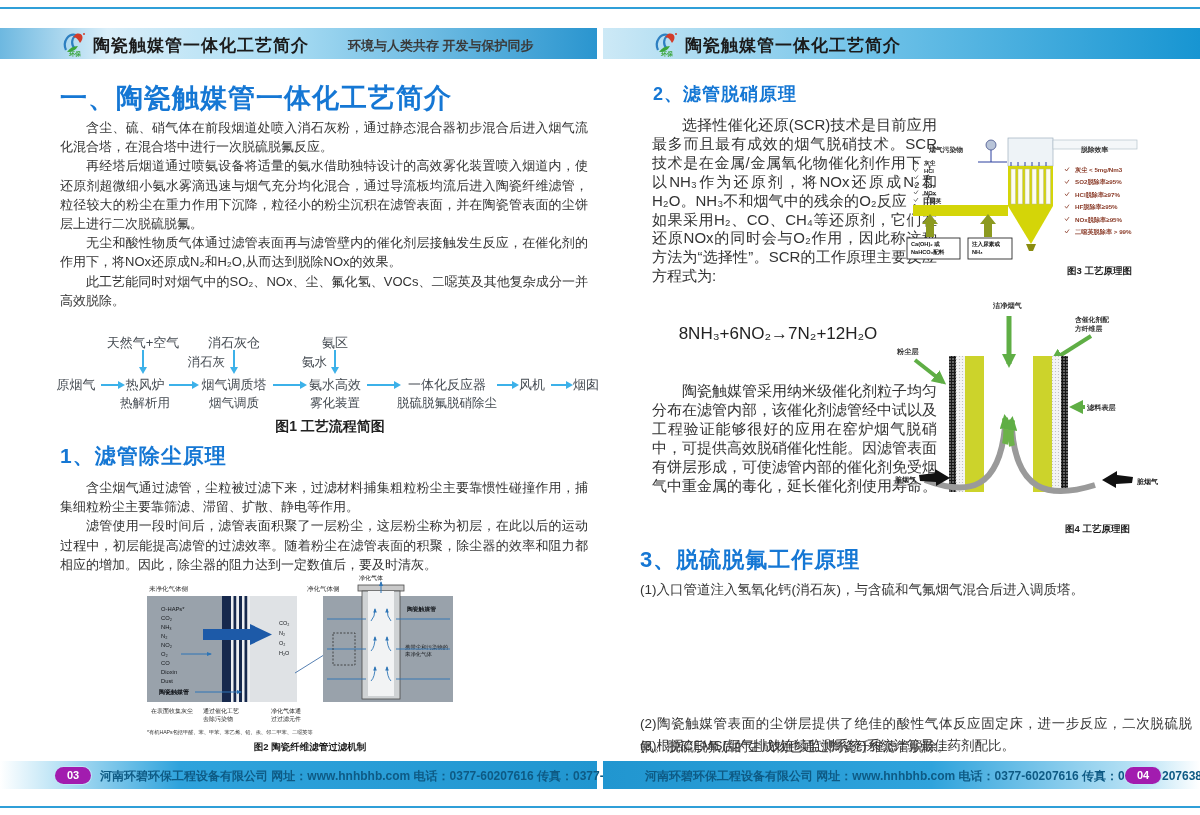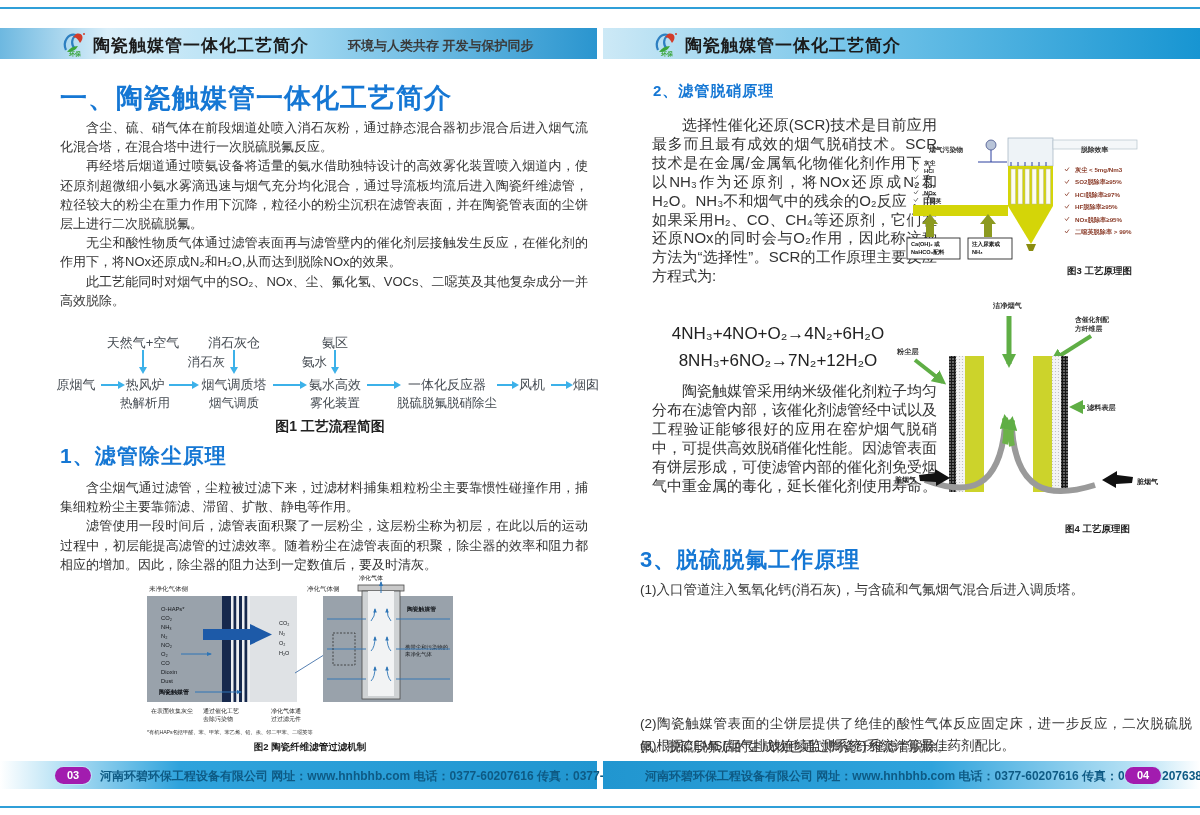--- a/index.html
+++ b/index.html
@@ -192,26 +192,25 @@
         <path d="M16 3 C22 1 25 7 20 12 C18 8 16 6 13 6 Z" fill="#d23c2a"></path>
         <path d="M7 21 q4 -6 11 -6 q-3 6 -11 6 Z" fill="#3aa53a"></path>
         <circle cx="24" cy="3" r="1" fill="#d23c2a"></circle>
         <text x="9" y="25" font-size="6" fill="#3aa53a" font-weight="bold">环保</text>
       </svg>
     </span>
     <span class="htitle" style="left:82px;">陶瓷触媒管一体化工艺简介</span>
     <span class="hslogan" style="left:312px;color:#ffffff;margin-top:47px;">工程设计 · 设备加工 · 系统集成 · 安装调试</span>
   </div>
 
-  <div class="h2" style="left:653px;top:82px;font-size:15px;text-align:right;">2、滤管脱硝原理</div>
+  <div class="h2" style="left:653px;top:82px;font-size:18px;text-align:right;">2、滤管脱硝原理</div>
   <div class="abs bodyblock rcol" style="left:652px;top:116px;width:285px;">
     <p>选择性催化还原(SCR)技术是目前应用最多而且最有成效的烟气脱硝技术。SCR技术是在金属/金属氧化物催化剂作用下，以NH₃作为还原剂，将NOx还原成N₂和H₂O。NH₃不和烟气中的残余的O₂反应，而如果采用H₂、CO、CH₄等还原剂，它们在还原NOx的同时会与O₂作用，因此称这种方法为“选择性”。SCR的工作原理主要反应方程式为:</p>
   </div>
   <div class="abs eq" style="left:638px;top:320px;width:280px;text-align:center;font-size:17px;line-height:27px;">
-    <div>4NH₃+4NO+O₂→4N₂+6H₂O</div>
     <div>8NH₃+6NO₂→7N₂+12H₂O</div>
   </div>
   <div class="abs bodyblock rcol" style="left:652px;top:382px;width:285px;">
     <p>陶瓷触媒管采用纳米级催化剂粒子均匀分布在滤管内部，该催化剂滤管经中试以及工程验证能够很好的应用在窑炉烟气脱硝中，可提供高效脱硝催化性能。因滤管表面有饼层形成，可使滤管内部的催化剂免受烟气中重金属的毒化，延长催化剂使用寿命。</p>
   </div>
 
   <svg class="abs" style="left:905px;top:132px;" width="285" height="152" viewBox="0 0 285 152">
     <text x="24" y="20" font-size="6.8" font-weight="bold" fill="#333">烟气污染物</text>
     <g>
       <g stroke="#555" stroke-width="0.8" fill="none">

